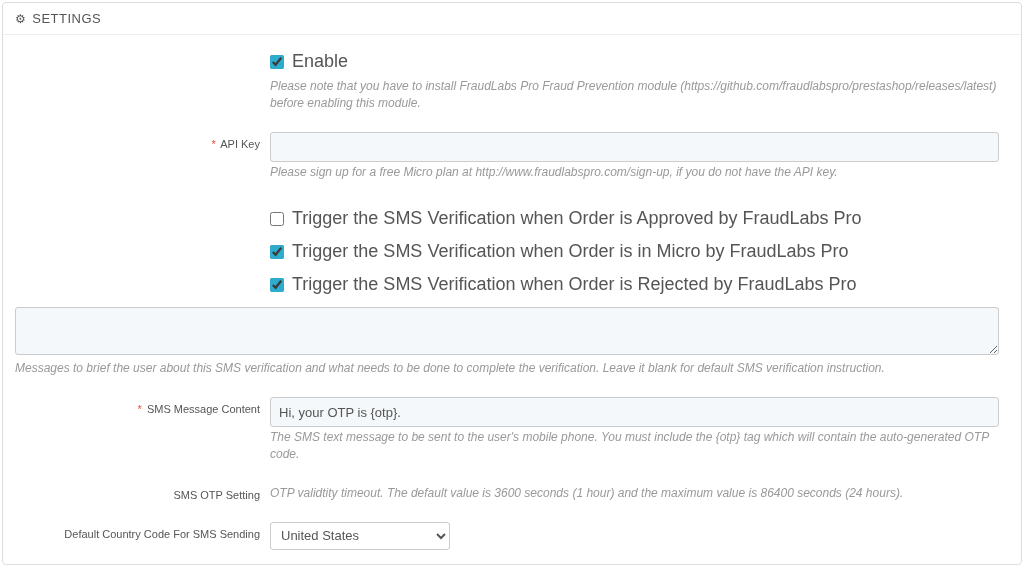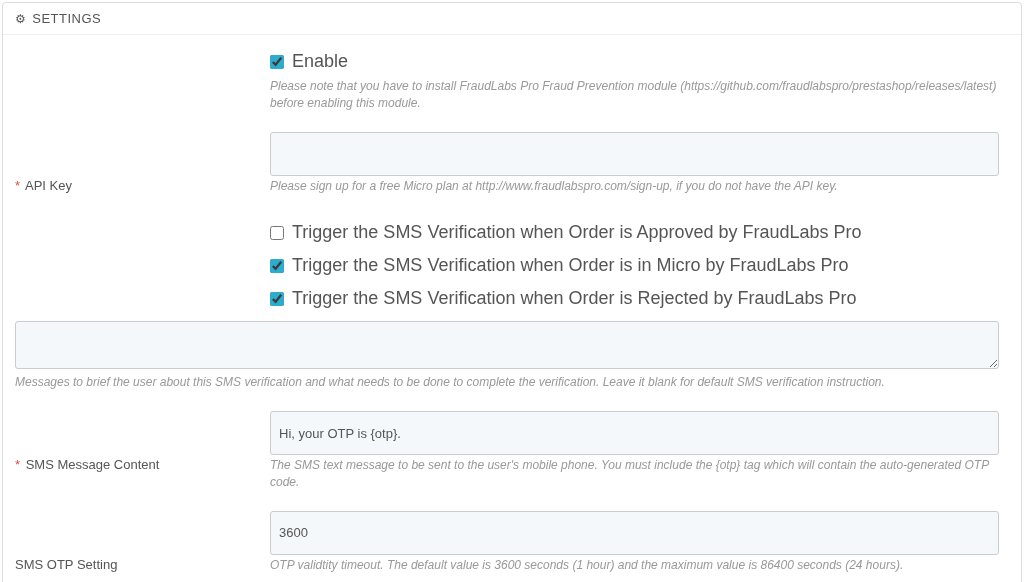--- a/index.html
+++ b/index.html
@@ -33,26 +33,25 @@
       padding: 16px 12px 8px 12px;
     }
     .form-group {
       display: flex;
       align-items: flex-start;
       margin-bottom: 6px;
     }
     .label-col {
       width: 255px;
       min-width: 255px;
-      text-align: left;
+      text-align: right;
       padding-right: 10px;
       padding-top: 6px;
       color: #555;
-      font-size: 13px;
-      margin-top: 40px;
+      font-size: 11px;
     }
     .required-mark {
       color: #e74c3c;
       margin-right: 2px;
     }
     .field-col {
       flex: 1;
       padding-right: 10px;
     }
     .checkbox-row {
@@ -75,21 +74,21 @@
     .help-text {
       color: #999;
       font-style: italic;
       font-size: 12px;
       margin-top: 2px;
       margin-bottom: 14px;
       line-height: 1.4;
     }
     input[type="text"] {
       width: 100%;
-      height: 44px;
+      height: 30px;
       padding: 5px 8px;
       border: 1px solid #ccc;
       border-radius: 3px;
       background: #f5f8fa;
       font-size: 13px;
       color: #555;
     }
     textarea {
       width: 100%;
       height: 48px;
@@ -186,21 +185,20 @@
         <input type="text" value="Hi, your OTP is {otp}." style="">
         <div class="help-text">The SMS text message to be sent to the user's mobile phone. You must include the {otp} tag which will contain the auto-generated OTP code.</div>
       </div>
     </div>
 
     <div class="form-group">
       <div class="label-col">
         <span>SMS OTP Setting</span>
       </div>
       <div class="field-col">
-        <input type="text" value="3600" style="">
         <div class="help-text">OTP validtity timeout. The default value is 3600 seconds (1 hour) and the maximum value is 86400 seconds (24 hours).</div>
       </div>
     </div>
 
     <div class="form-group">
       <div class="label-col">
         <span>Default Country Code For SMS Sending</span>
       </div>
       <div class="field-col">
         <select>

